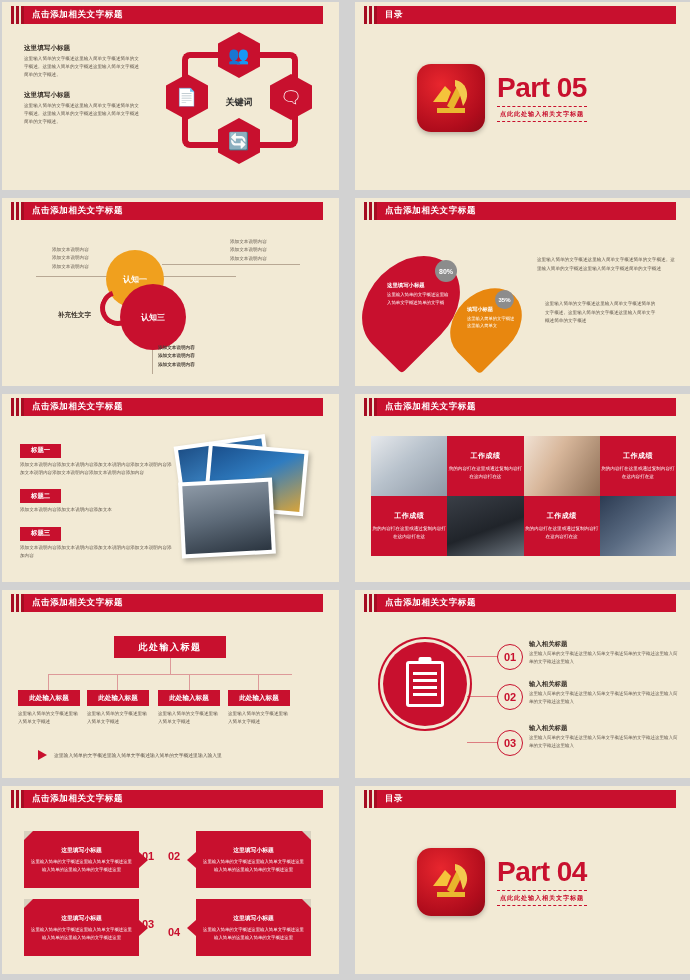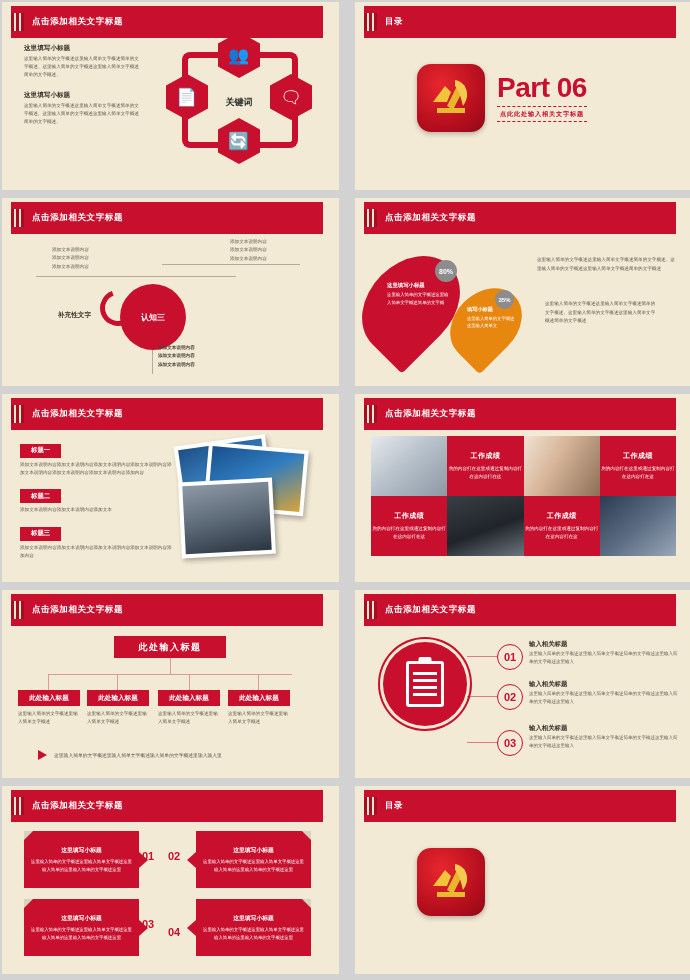--- a/index.html
+++ b/index.html
@@ -7,21 +7,21 @@
        font-family:"Liberation Sans","DejaVu Sans",sans-serif;}
   .grid{width:690px;height:980px;display:grid;
         grid-template-columns:337px 337px;
         grid-template-rows:repeat(5,188px);
         column-gap:16px;row-gap:8px;
         padding:2px 0 0 2px;box-sizing:border-box;}
   .slide{position:relative;width:337px;height:188px;
          background:#f2ead5;overflow:hidden;}
 
   
-  .hdr{position:absolute;left:9px;top:4px;right:16px;height:32px;
+  .hdr{position:absolute;left:9px;top:4px;right:16px;height:18px;
        background:#c8102e;display:flex;align-items:center;}
   .hdr .blk{width:13px;height:18px;background:#a60c22;position:relative;flex:0 0 auto;}
   .hdr .blk::before,.hdr .blk::after{content:"";position:absolute;top:0;width:2px;height:18px;background:#efe6d2;}
   .hdr .blk::before{left:3px;}
   .hdr .blk::after{left:8px;}
   .hdr .ttl{color:#fff;font-size:8.5px;font-weight:bold;margin-left:8px;letter-spacing:.6px;
             white-space:nowrap;}
 
   
   .h4{font-size:6.6px;font-weight:bold;color:#3a322a;margin:0 0 2px 0;}
@@ -188,35 +188,36 @@
     <div class="part-wrap">
       <div class="emblem">
         <svg width="52" height="52" viewBox="0 0 52 52">
           <path d="M8 30 L20 14 L26 20 L22 30 Z" fill="#f5c33b"></path>
           <path d="M22 34 L34 10 L40 14 L28 38 Z" fill="#e8b52c"></path>
           <path d="M30 8 C42 10 46 24 38 34 C36 26 34 18 30 14 Z" fill="#f3c94f"></path>
           <path d="M12 36 L40 36 L40 41 L12 41 Z" fill="#e9b930"></path>
         </svg>
       </div>
       <div class="part-txt">
-        <b>Part 06</b>
+        <b>Part 05</b>
         <div class="part-sub">点此此处输入相关文字标题</div>
       </div>
     </div>
   </div>
 
   <div class="slide">
     <div class="hdr">
       <div class="blk"></div>
       <div class="ttl">点击添加相关文字标题</div>
     </div>
     <div class="venn">
       <div class="vline" style="left:34px;top:78px;width:200px;height:1px;"></div>
       <div class="vline" style="left:160px;top:66px;width:138px;height:1px;"></div>
       <div class="vline" style="left:150px;top:120px;width:1px;height:56px;"></div>
+      <div class="cir one">认知一</div>
       <div class="cir three">认知三</div>
       <div class="vtx l">
         <div>添加文本说明内容</div>
         <div>添加文本说明内容</div>
         <div>添加文本说明内容</div>
       </div>
       <div class="vtx r">
         <div>添加文本说明内容</div>
         <div>添加文本说明内容</div>
         <div>添加文本说明内容</div>
@@ -426,16 +427,20 @@
     </div>
     <div class="part-wrap">
       <div class="emblem">
         <svg width="52" height="52" viewBox="0 0 52 52">
           <path d="M8 30 L20 14 L26 20 L22 30 Z" fill="#f5c33b"></path>
           <path d="M22 34 L34 10 L40 14 L28 38 Z" fill="#e8b52c"></path>
           <path d="M30 8 C42 10 46 24 38 34 C36 26 34 18 30 14 Z" fill="#f3c94f"></path>
           <path d="M12 36 L40 36 L40 41 L12 41 Z" fill="#e9b930"></path>
         </svg>
       </div>
+      <div class="part-txt">
+        <b>Part 04</b>
+        <div class="part-sub">点此此处输入相关文字标题</div>
+      </div>
     </div>
   </div>
 
 </div>
 
 </body></html>

